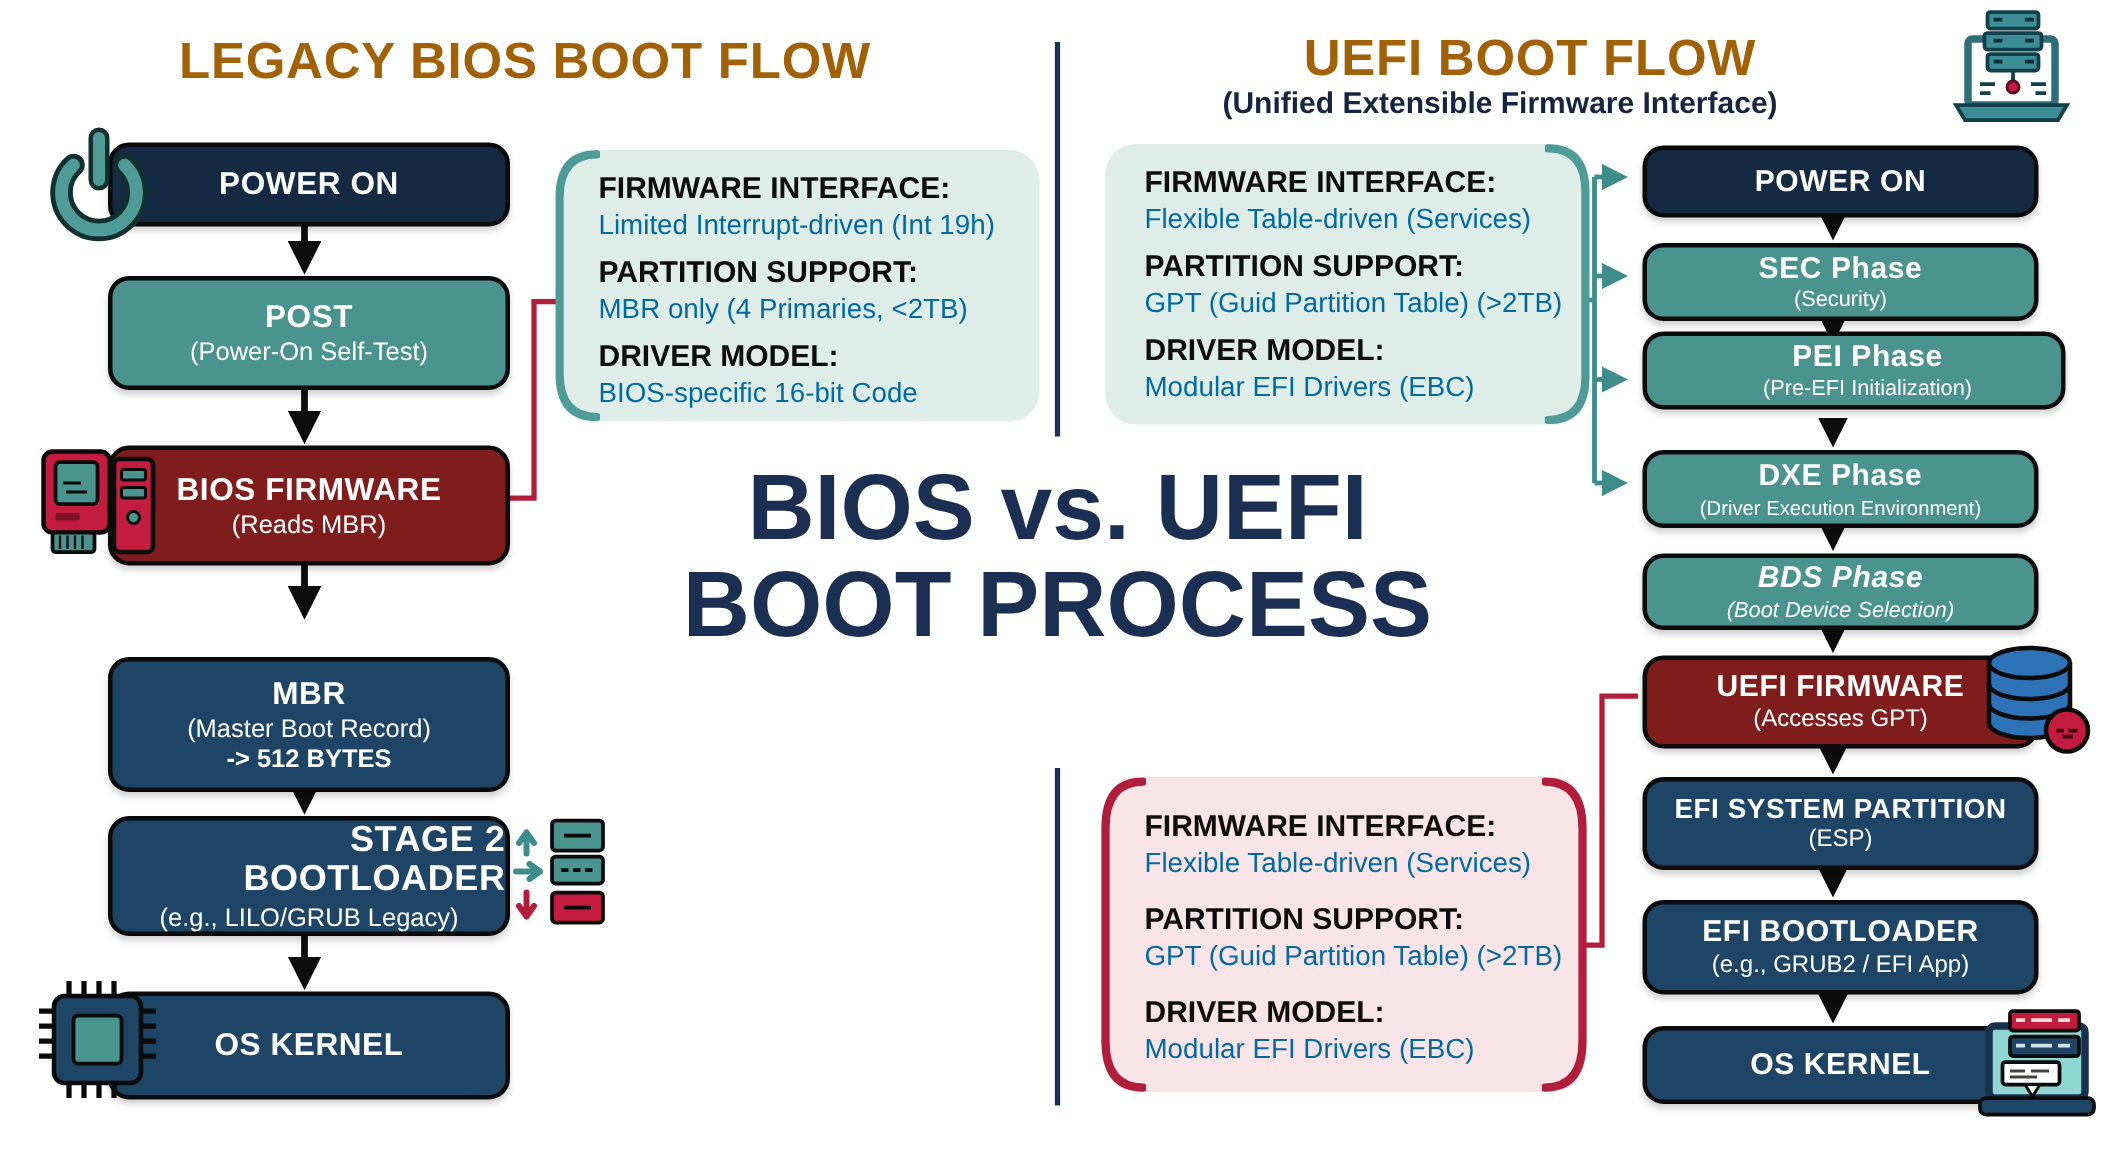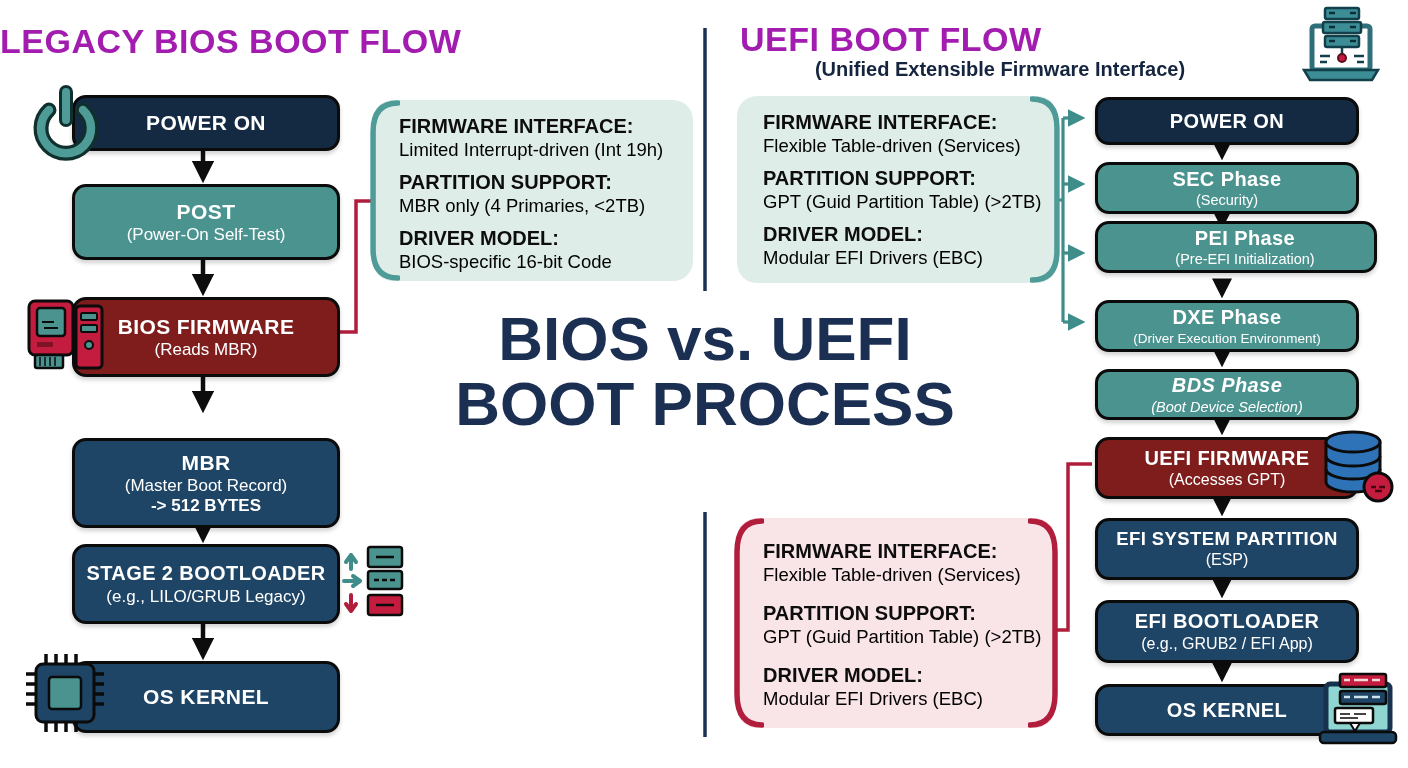--- a/index.html
+++ b/index.html
@@ -13,35 +13,35 @@
   .navy-dark{background:#142A42;}
   .navy{background:#1E4566;}
   .teal{background:#4A938F;}
   .crimson{background:#7f1d1d;}
   .nt{font-weight:700;font-size:20px;letter-spacing:.4px;}
   .ns{font-size:14.5px;margin-top:2px;}
   .col-left .nt{font-size:21px;}
   .col-left .ns{font-size:17px;}
   .ns2{font-size:17px;font-weight:700;margin-top:1px;}
   
-  .big-title{position:absolute;text-align:left;color:#a21caf;font-weight:800;z-index:2;}
+  .big-title{position:absolute;text-align:center;color:#a16207;font-weight:800;z-index:2;}
   #left-title{left:0px;top:22px;width:700px;font-size:34px;letter-spacing:.5px;}
   #right-title{left:740px;top:20px;width:560px;font-size:34px;letter-spacing:.5px;}
   #right-subtitle{position:absolute;left:700px;top:58px;width:600px;text-align:center;
                   font-size:20px;font-weight:700;color:#15253F;z-index:2;}
   #center-title{position:absolute;left:420px;top:306px;width:570px;text-align:center;
                 color:#1B2F52;z-index:2;line-height:1.05;}
   #center-title .kicker{font-size:38px;font-weight:800;letter-spacing:.5px;}
   #center-title .giant{font-size:62px;font-weight:800;letter-spacing:0px;}
   
   .info{position:absolute;border-radius:20px;z-index:2;padding:15px 12px 8px 26px;color:#0d0d0d;}
   .mint{background:#DFEDE9;}
   .pink{background:#F9E4E8;padding-top:22px;}
   .ilabel{font-weight:700;font-size:20px;line-height:1.15;}
-  .ivalue{font-size:18.5px;margin-bottom:10px;line-height:1.25;color:#000000;}
+  .ivalue{font-size:18.5px;margin-bottom:10px;line-height:1.25;color:#0369a1;}
   .pink .ivalue{margin-bottom:16px;}
   .bracket{position:absolute;top:0;height:100%;z-index:3;}
   .icon{position:absolute;z-index:3;}
 </style>
 </head>
 <body>
 
 <div id="stage">
 
   <svg class="overlay" width="1408" height="768" viewBox="0 0 1408 768">
@@ -103,21 +103,21 @@
   <div class="node crimson col-left" style="left:72px;top:297px;width:262px;height:74px;">
     <div class="nt">BIOS FIRMWARE</div>
     <div class="ns">(Reads MBR)</div>
   </div>
   <div class="node navy col-left" style="left:72px;top:438px;width:262px;height:84px;">
     <div class="nt">MBR</div>
     <div class="ns">(Master Boot Record)</div>
     <div class="ns2">-&gt; 512 BYTES</div>
   </div>
   <div class="node navy col-left" style="left:72px;top:544px;width:262px;height:74px;">
-    <div class="nt" style="font-size:20px;">STAGE 2 BOOTLOADER</div>
+    <div class="nt" style="font-size:24px;text-align:right;">STAGE 2 BOOTLOADER</div>
     <div class="ns">(e.g., LILO/GRUB Legacy)</div>
   </div>
   <div class="node navy col-left" style="left:72px;top:661px;width:262px;height:66px;">
     <div class="nt">OS KERNEL</div>
   </div>
 
   <div class="node navy-dark" style="left:1095px;top:97px;width:258px;height:42px;">
     <div class="nt">POWER ON</div>
   </div>
   <div class="node teal" style="left:1095px;top:162px;width:258px;height:46px;">

